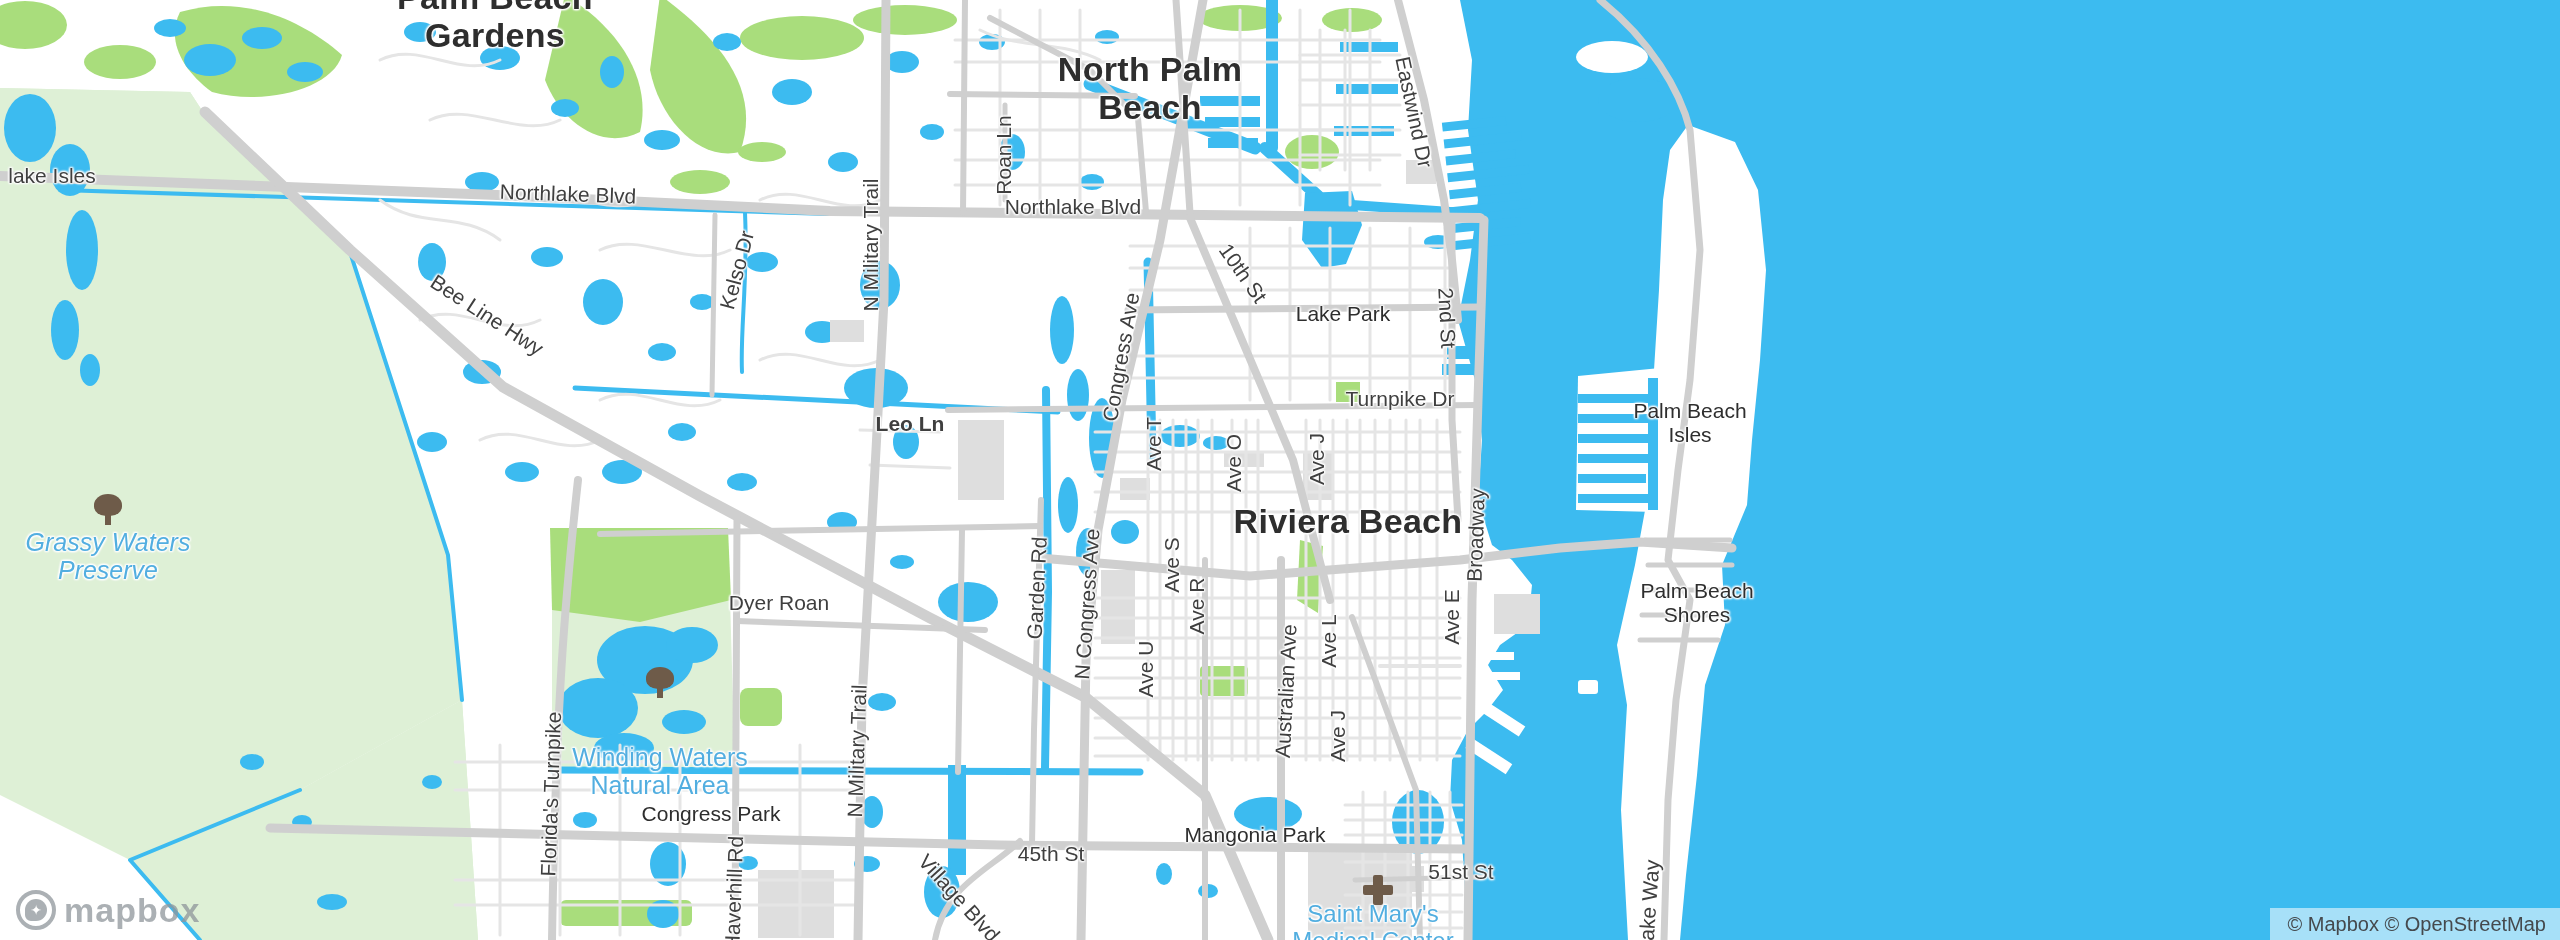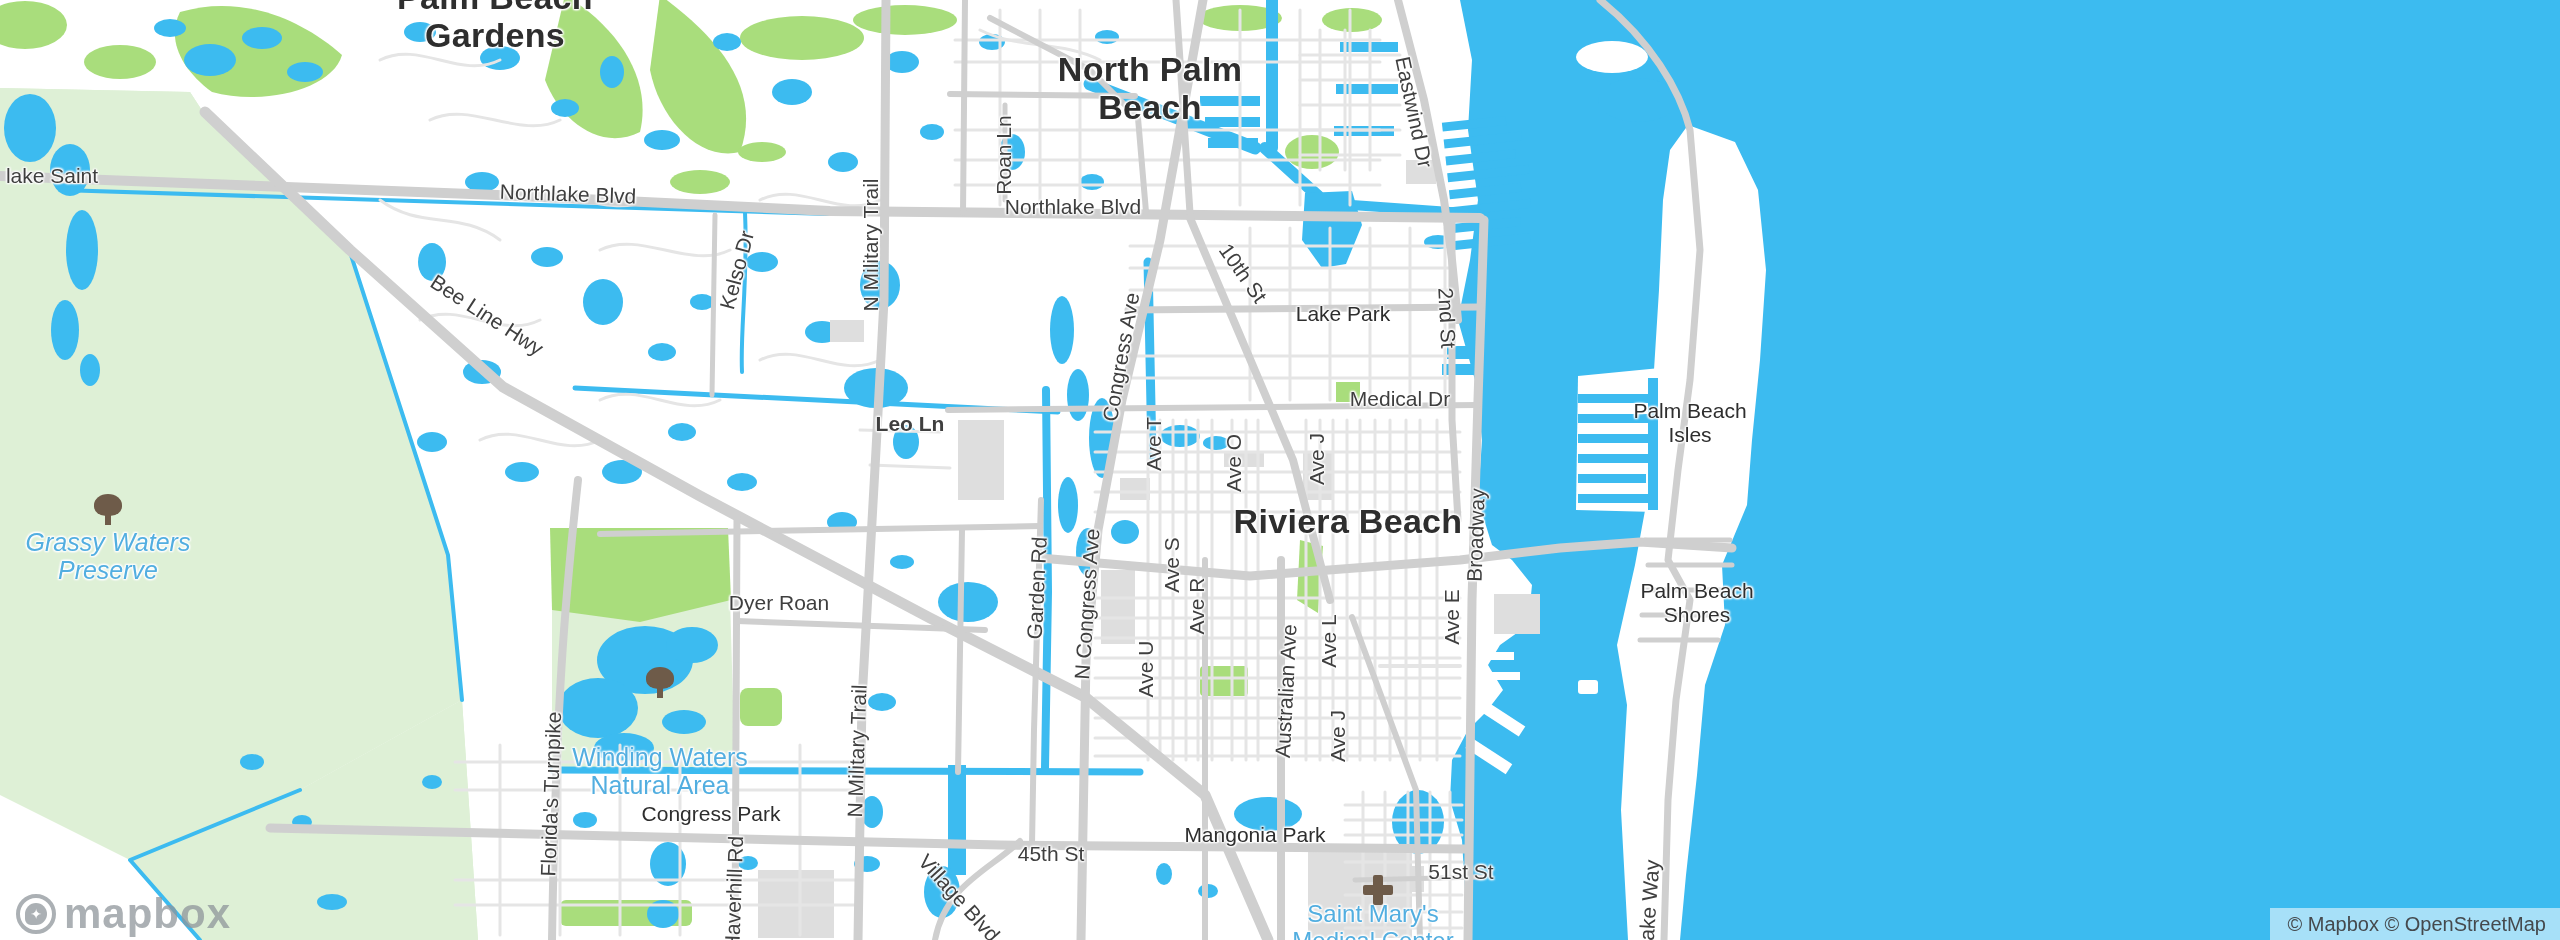--- a/index.html
+++ b/index.html
@@ -32,21 +32,21 @@
   .hospital-icon{position:absolute;width:30px;height:30px;transform:translate(-50%,-50%);}
   .hospital-icon .h-bar{position:absolute;left:10px;top:0;width:10px;height:30px;background:var(--icon-brown);border-radius:2px;}
   .hospital-icon .v-bar{position:absolute;left:0;top:10px;width:30px;height:10px;background:var(--icon-brown);border-radius:2px;}
   
   #logo{position:absolute;left:16px;top:890px;display:flex;align-items:center;gap:8px;opacity:.75;}
   #logo .pin{width:40px;height:40px;border-radius:50%;border:4px solid #8f969b;background:#fff;
              box-sizing:border-box;display:flex;align-items:center;justify-content:center;}
   #logo .pin .drop{width:22px;height:22px;background:#8f969b;border-radius:50% 50% 50% 6px;
                    display:flex;align-items:center;justify-content:center;}
   #logo .pin .star{color:#fff;font-size:14px;line-height:1;}
-  #logo .word{font-size:42px;font-weight:700;color:#8f969b;letter-spacing:1px;}
+  #logo .word{font-size:34px;font-weight:700;color:#8f969b;letter-spacing:1px;}
   
   #attribution{position:absolute;right:0;top:908px;height:32px;padding:0 14px 0 18px;
                background:rgba(255,255,255,.55);display:flex;align-items:center;
                font-size:20px;color:#45494d;}
 </style>
 </head>
 <body>
 
 <div id="stage">
 
@@ -390,31 +390,31 @@
       <div class="lbl lbl-city" style="left: 1150px; top: 88px;">North Palm
 Beach</div>
       <div class="lbl lbl-city" style="left: 1348px; top: 521px;">Riviera Beach</div>
       <div class="lbl lbl-town" style="left: 1343px; top: 314px;">Lake Park</div>
       <div class="lbl lbl-town" style="left: 1690px; top: 423px;">Palm Beach
 Isles</div>
       <div class="lbl lbl-town" style="left: 1697px; top: 603px;">Palm Beach
 Shores</div>
       <div class="lbl lbl-town" style="left: 711px; top: 814px;">Congress Park</div>
       <div class="lbl lbl-town" style="left: 1255px; top: 835px;">Mangonia Park</div>
-      <div class="lbl lbl-road" style="left: 52px; top: 176px;">lake Saint</div>
+      <div class="lbl lbl-road" style="left: 52px; top: 176px;">lake Isles</div>
       <div class="lbl lbl-road" style="left: 568px; top: 194px; transform: translate(-50%, -50%) rotate(2deg);">Northlake Blvd</div>
       <div class="lbl lbl-road" style="left: 1073px; top: 207px;">Northlake Blvd</div>
       <div class="lbl lbl-road" style="left: 487px; top: 315px; transform: translate(-50%, -50%) rotate(33deg);">Bee Line Hwy</div>
       <div class="lbl lbl-road" style="left: 737px; top: 270px; transform: translate(-50%, -50%) rotate(-75deg);">Kelso Dr</div>
       <div class="lbl lbl-road" style="left: 1004px; top: 155px; transform: translate(-50%, -50%) rotate(-90deg);">Roan Ln</div>
       <div class="lbl lbl-road" style="left: 871px; top: 245px; transform: translate(-50%, -50%) rotate(-90deg);">N Military Trail</div>
       <div class="lbl lbl-road" style="left: 1414px; top: 112px; transform: translate(-50%, -50%) rotate(78deg);">Eastwind Dr</div>
       <div class="lbl lbl-road" style="left: 1243px; top: 273px; transform: translate(-50%, -50%) rotate(55deg);">10th St</div>
       <div class="lbl lbl-road" style="left: 1447px; top: 318px; transform: translate(-50%, -50%) rotate(87deg);">2nd St</div>
-      <div class="lbl lbl-road" style="left: 1400px; top: 399px;">Medical Dr</div>
+      <div class="lbl lbl-road" style="left: 1400px; top: 399px;">Turnpike Dr</div>
       <div class="lbl lbl-road" style="left: 910px; top: 424px; font-weight: bold;">Leo Ln</div>
       <div class="lbl lbl-road" style="left: 1121px; top: 357px; transform: translate(-50%, -50%) rotate(-80deg);">Congress Ave</div>
       <div class="lbl lbl-road" style="left: 1154px; top: 444px; transform: translate(-50%, -50%) rotate(-90deg);">Ave T</div>
       <div class="lbl lbl-road" style="left: 1234px; top: 463px; transform: translate(-50%, -50%) rotate(-90deg);">Ave O</div>
       <div class="lbl lbl-road" style="left: 1317px; top: 459px; transform: translate(-50%, -50%) rotate(-90deg);">Ave J</div>
       <div class="lbl lbl-road" style="left: 1476px; top: 535px; transform: translate(-50%, -50%) rotate(-88deg);">Broadway</div>
       <div class="lbl lbl-road" style="left: 1037px; top: 588px; transform: translate(-50%, -50%) rotate(-87deg);">Garden Rd</div>
       <div class="lbl lbl-road" style="left: 1087px; top: 604px; transform: translate(-50%, -50%) rotate(-86deg);">N Congress Ave</div>
       <div class="lbl lbl-road" style="left: 1172px; top: 565px; transform: translate(-50%, -50%) rotate(-90deg);">Ave S</div>
       <div class="lbl lbl-road" style="left: 1197px; top: 606px; transform: translate(-50%, -50%) rotate(-90deg);">Ave R</div>

